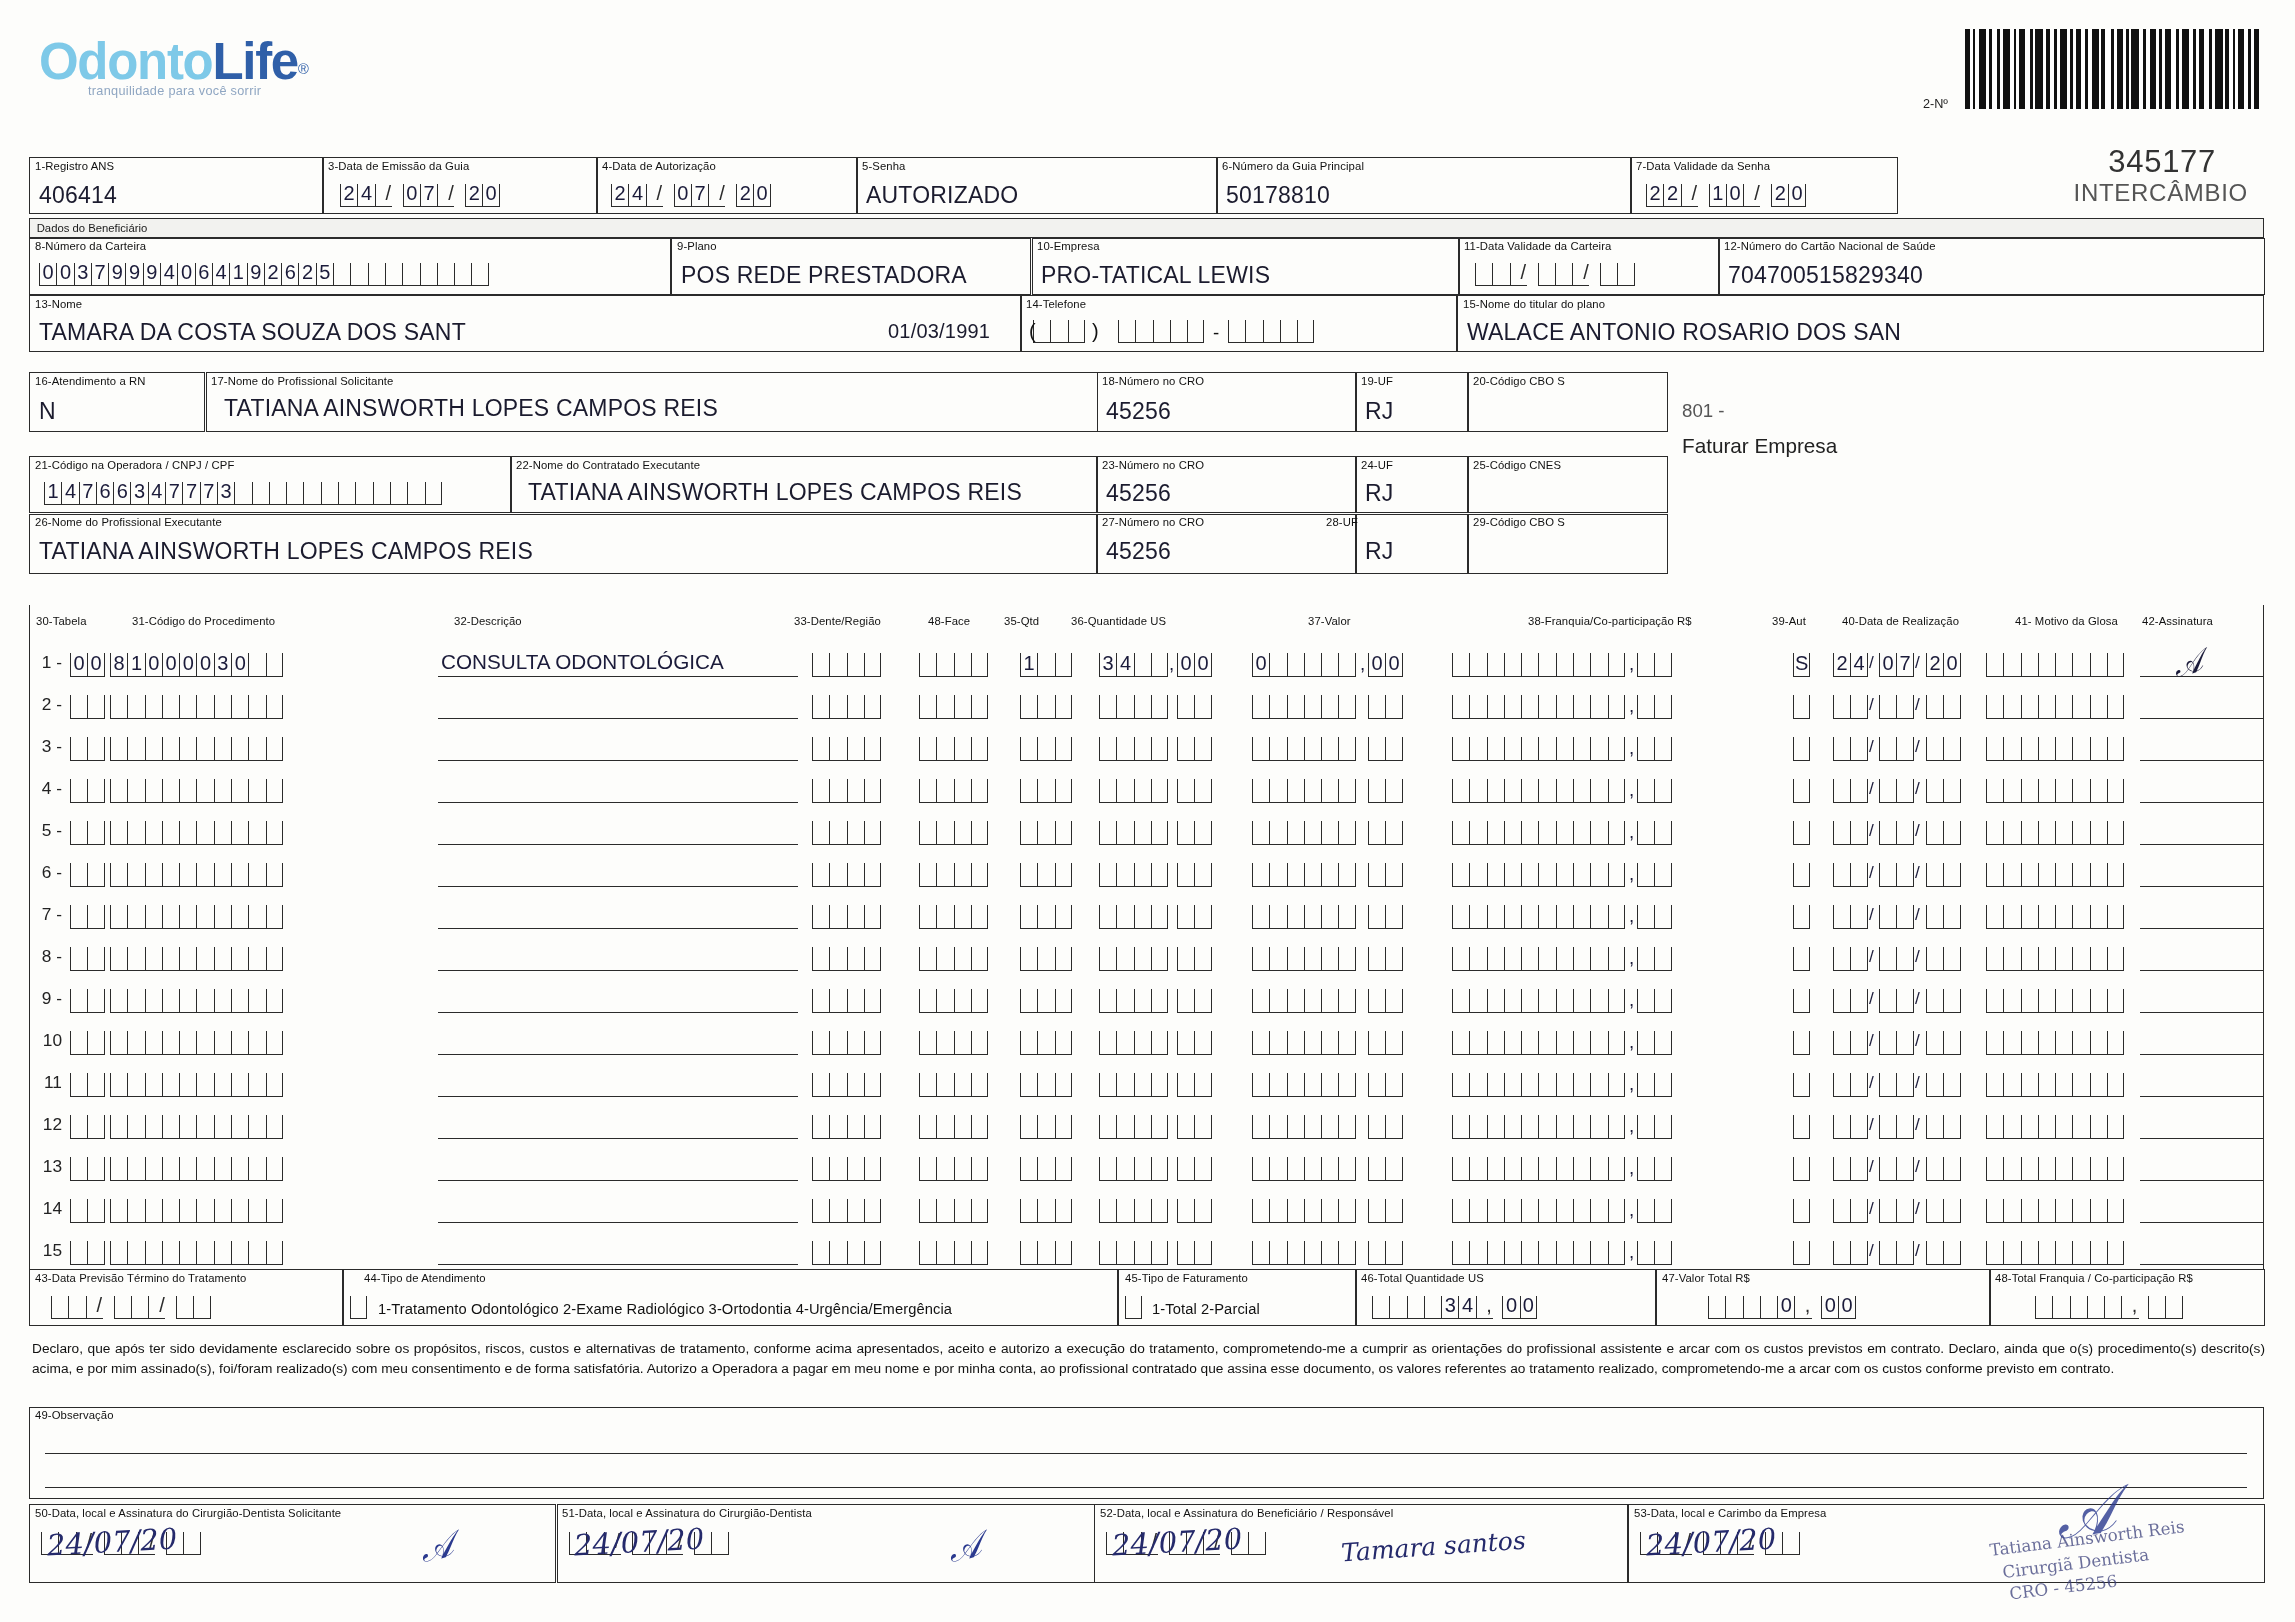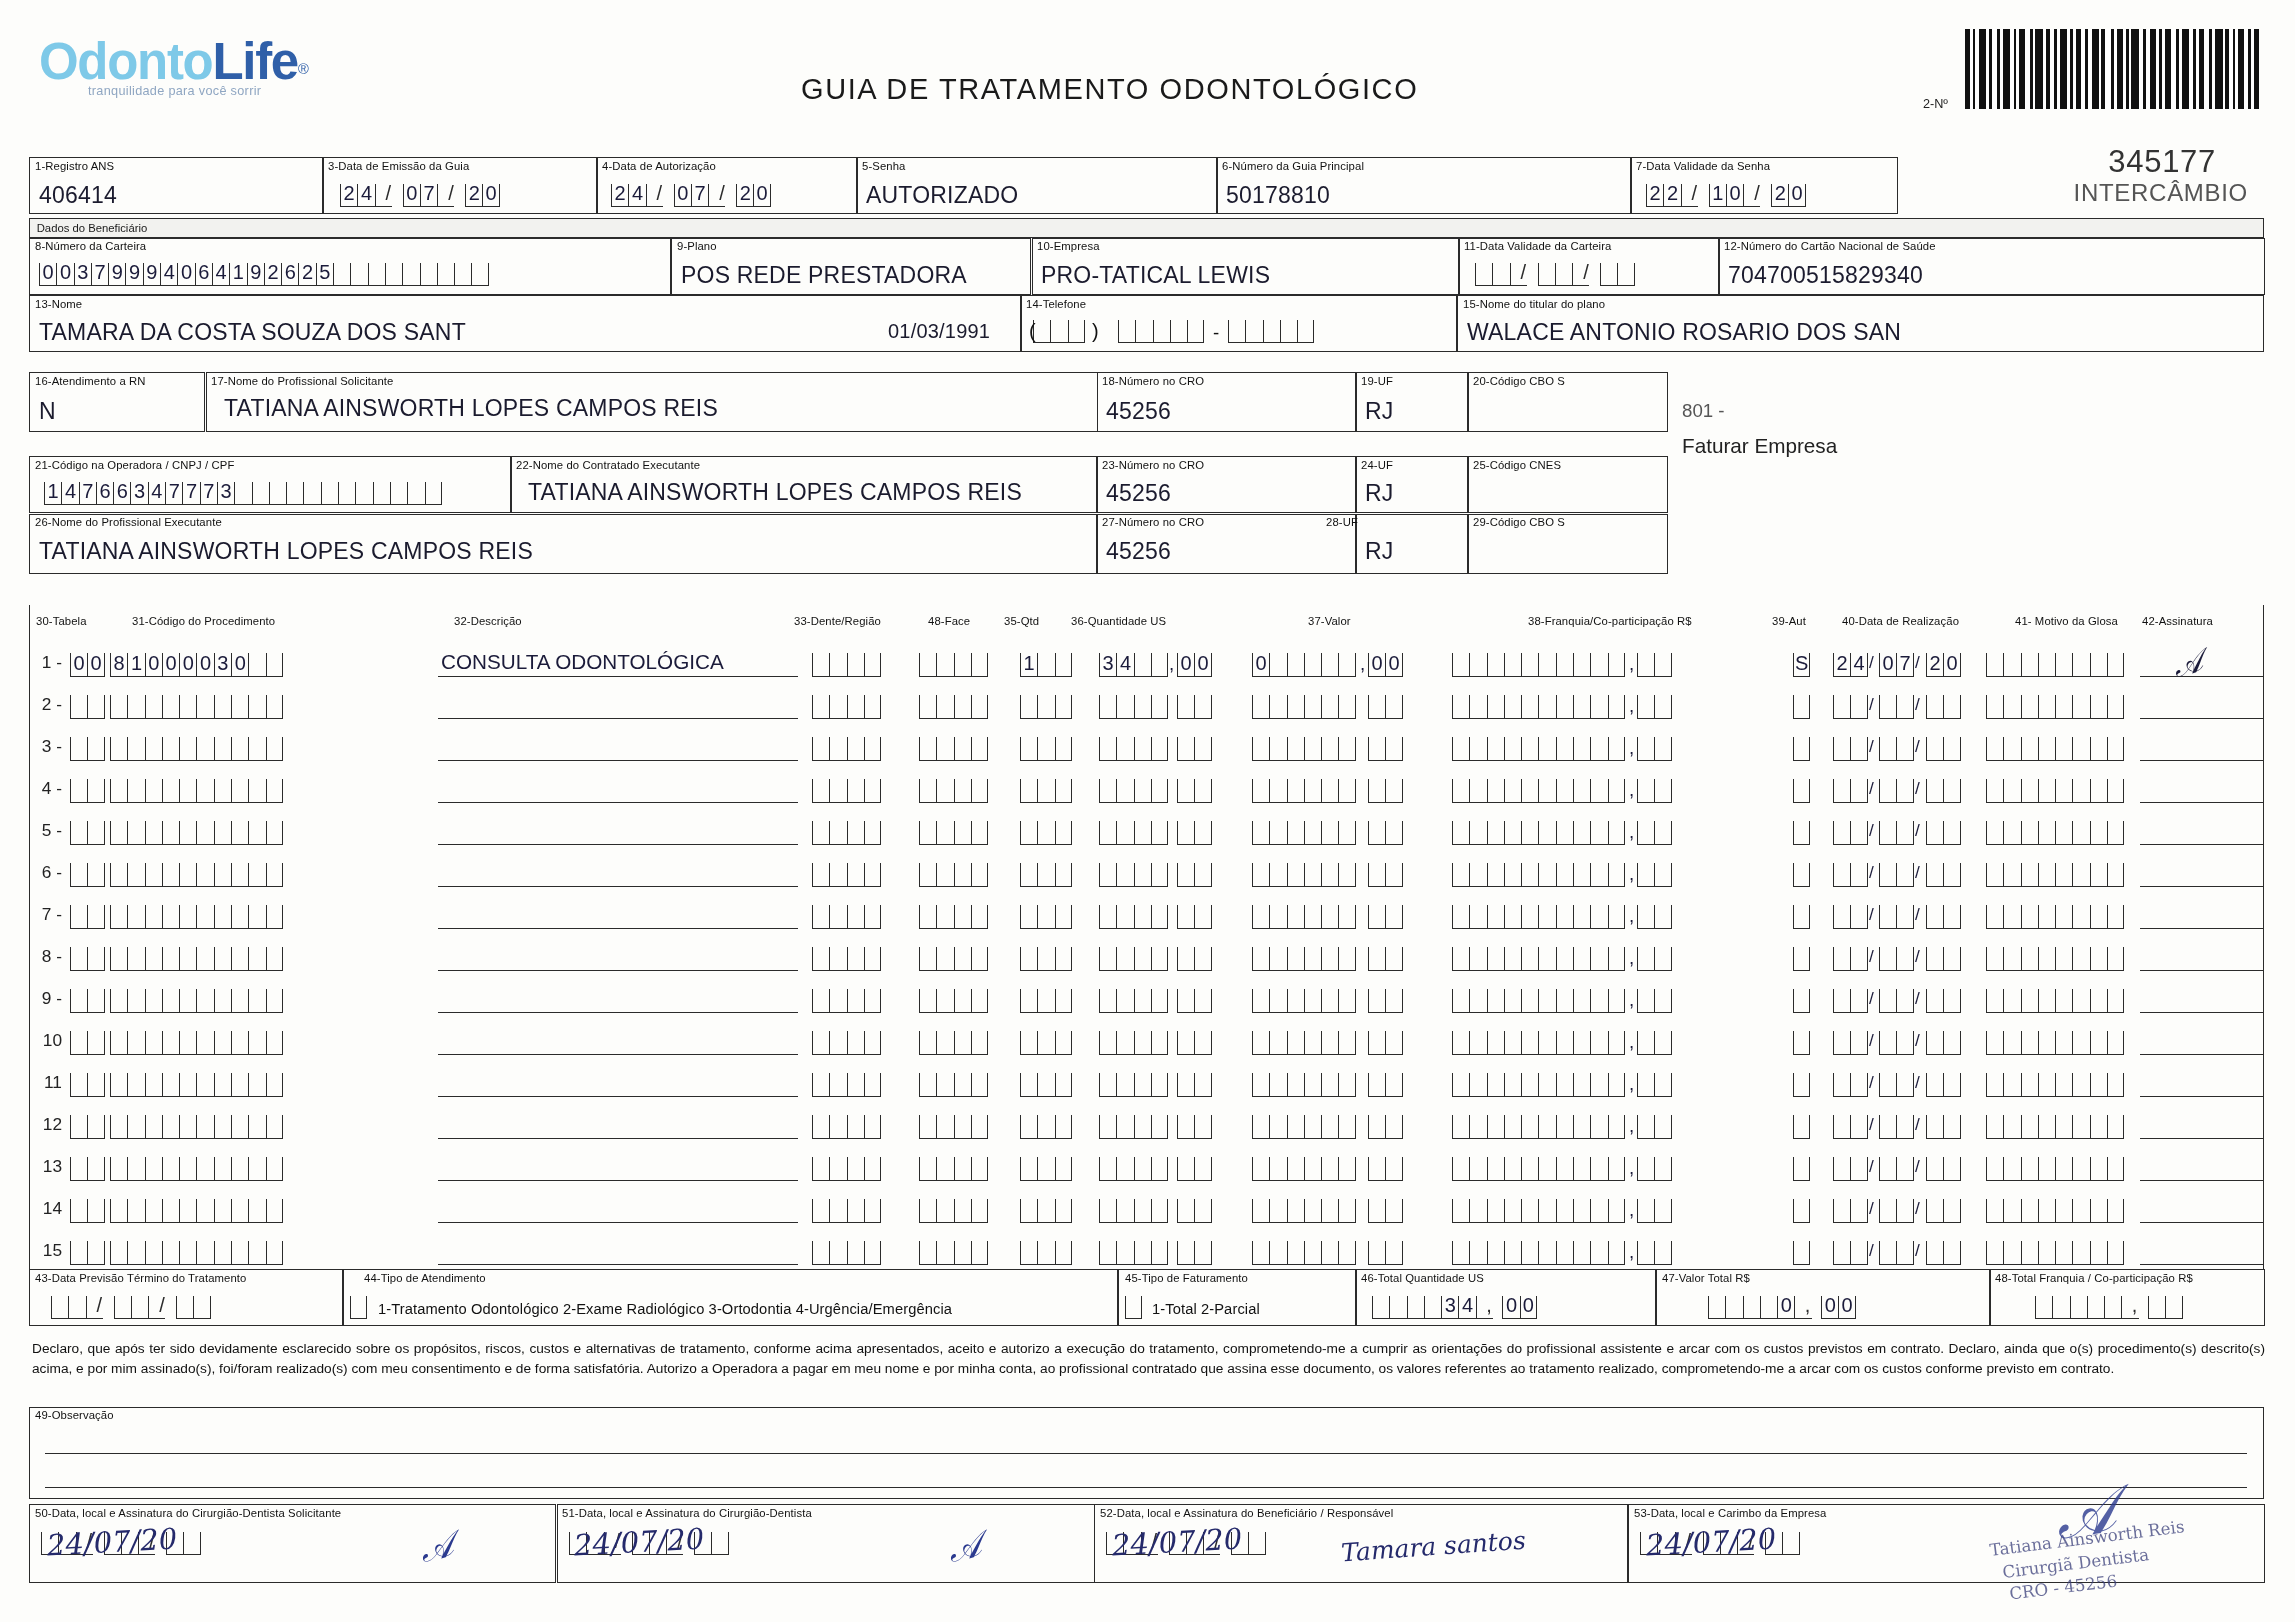--- a/index.html
+++ b/index.html
@@ -66,21 +66,20 @@
 </head>
 <body>
 
 <div class="page">
 
   <div class="logo">
     <span class="lt c1">Odonto</span><span class="lt c2">Life</span><span class="reg">®</span>
     <div class="slogan">tranquilidade para você sorrir</div>
   </div>
 
-  <div class="title">GUIA DE TRATAMENTO ODONTOLÓGICO</div>
 
   <div class="twon">2-Nº</div>
 
   <div class="barcode">
     <i style="width:5.3px"></i>
       <i style="width:3.3px;background:#fff"></i>
       <i style="width:2.7px"></i>
       <i style="width:4px;background:#fff"></i>
     <i style="width:8px"></i>
       <i style="width:3.3px;background:#fff"></i>

